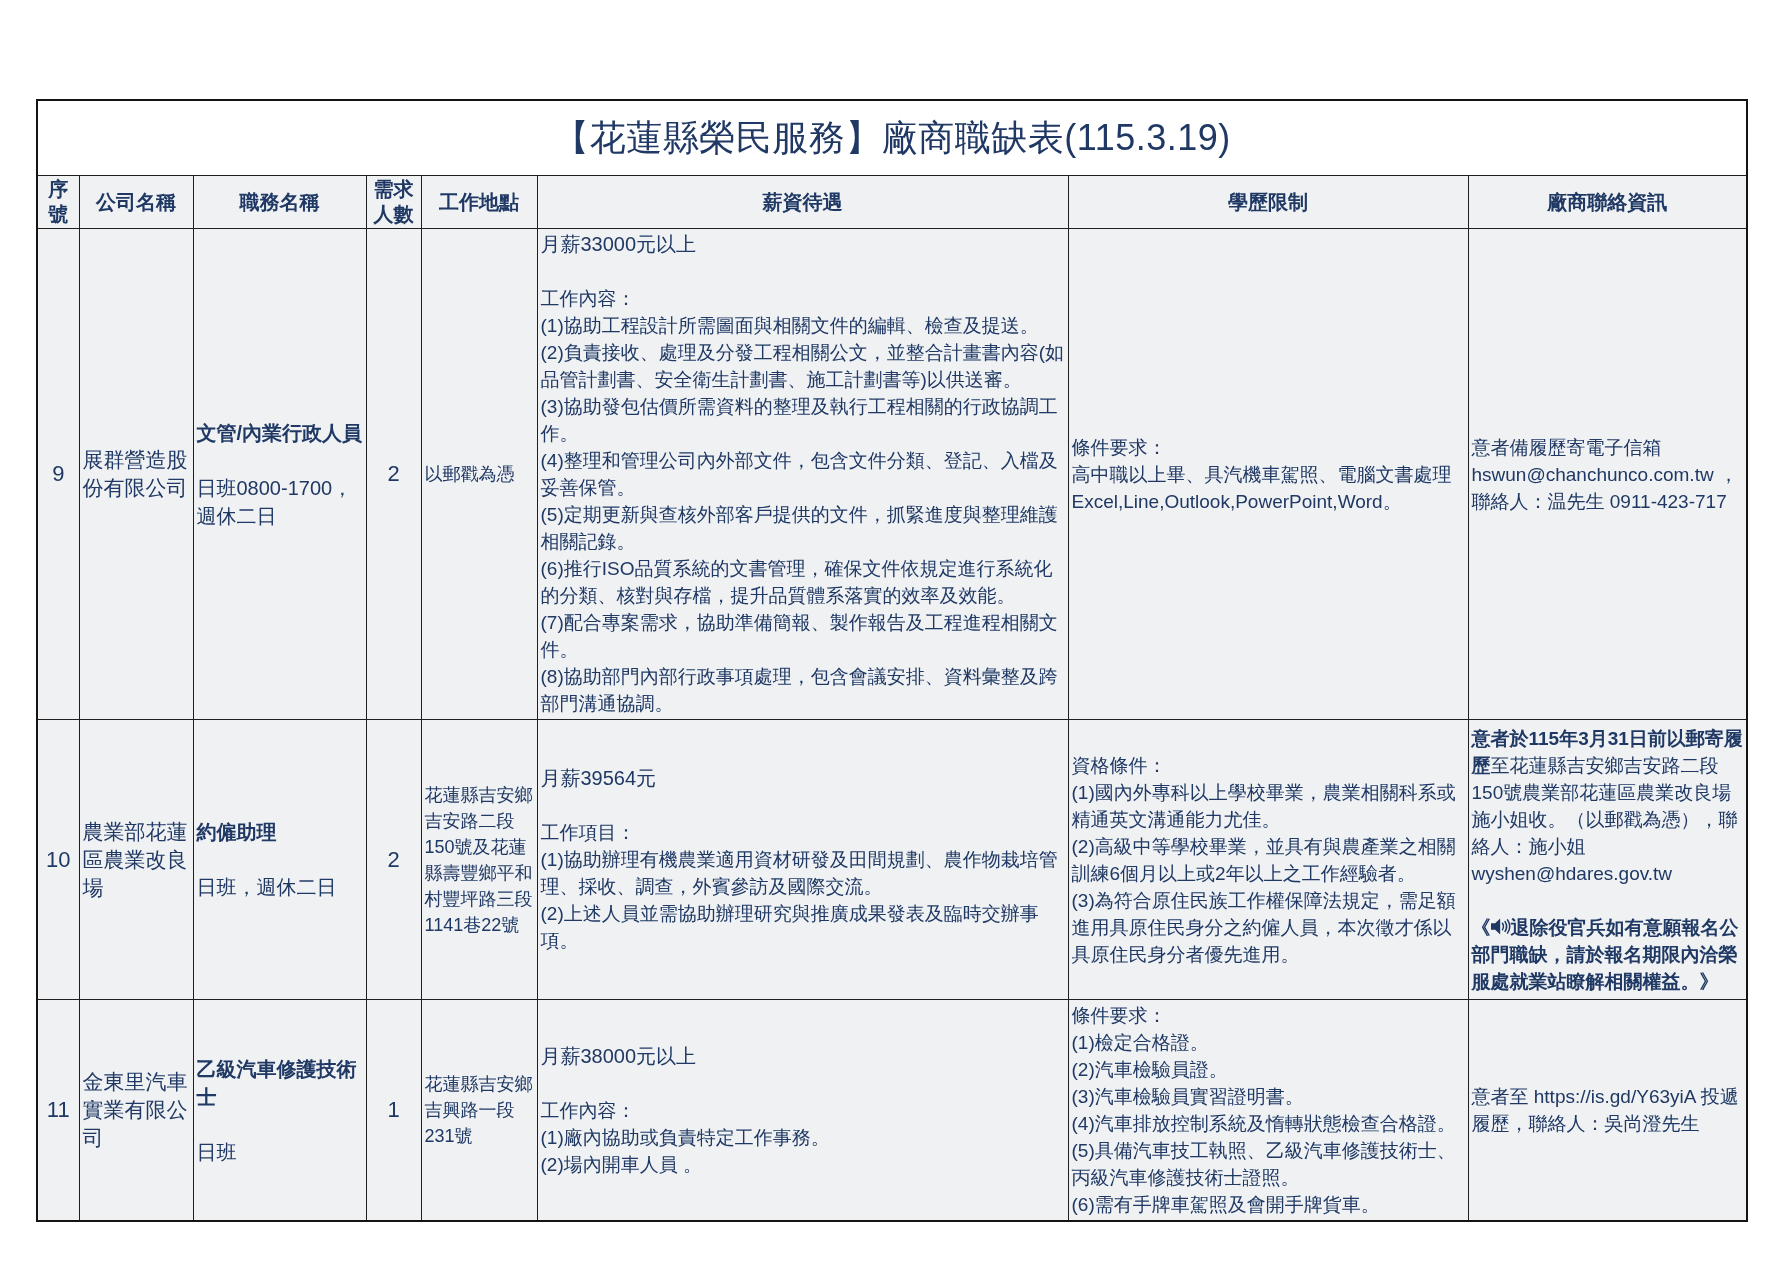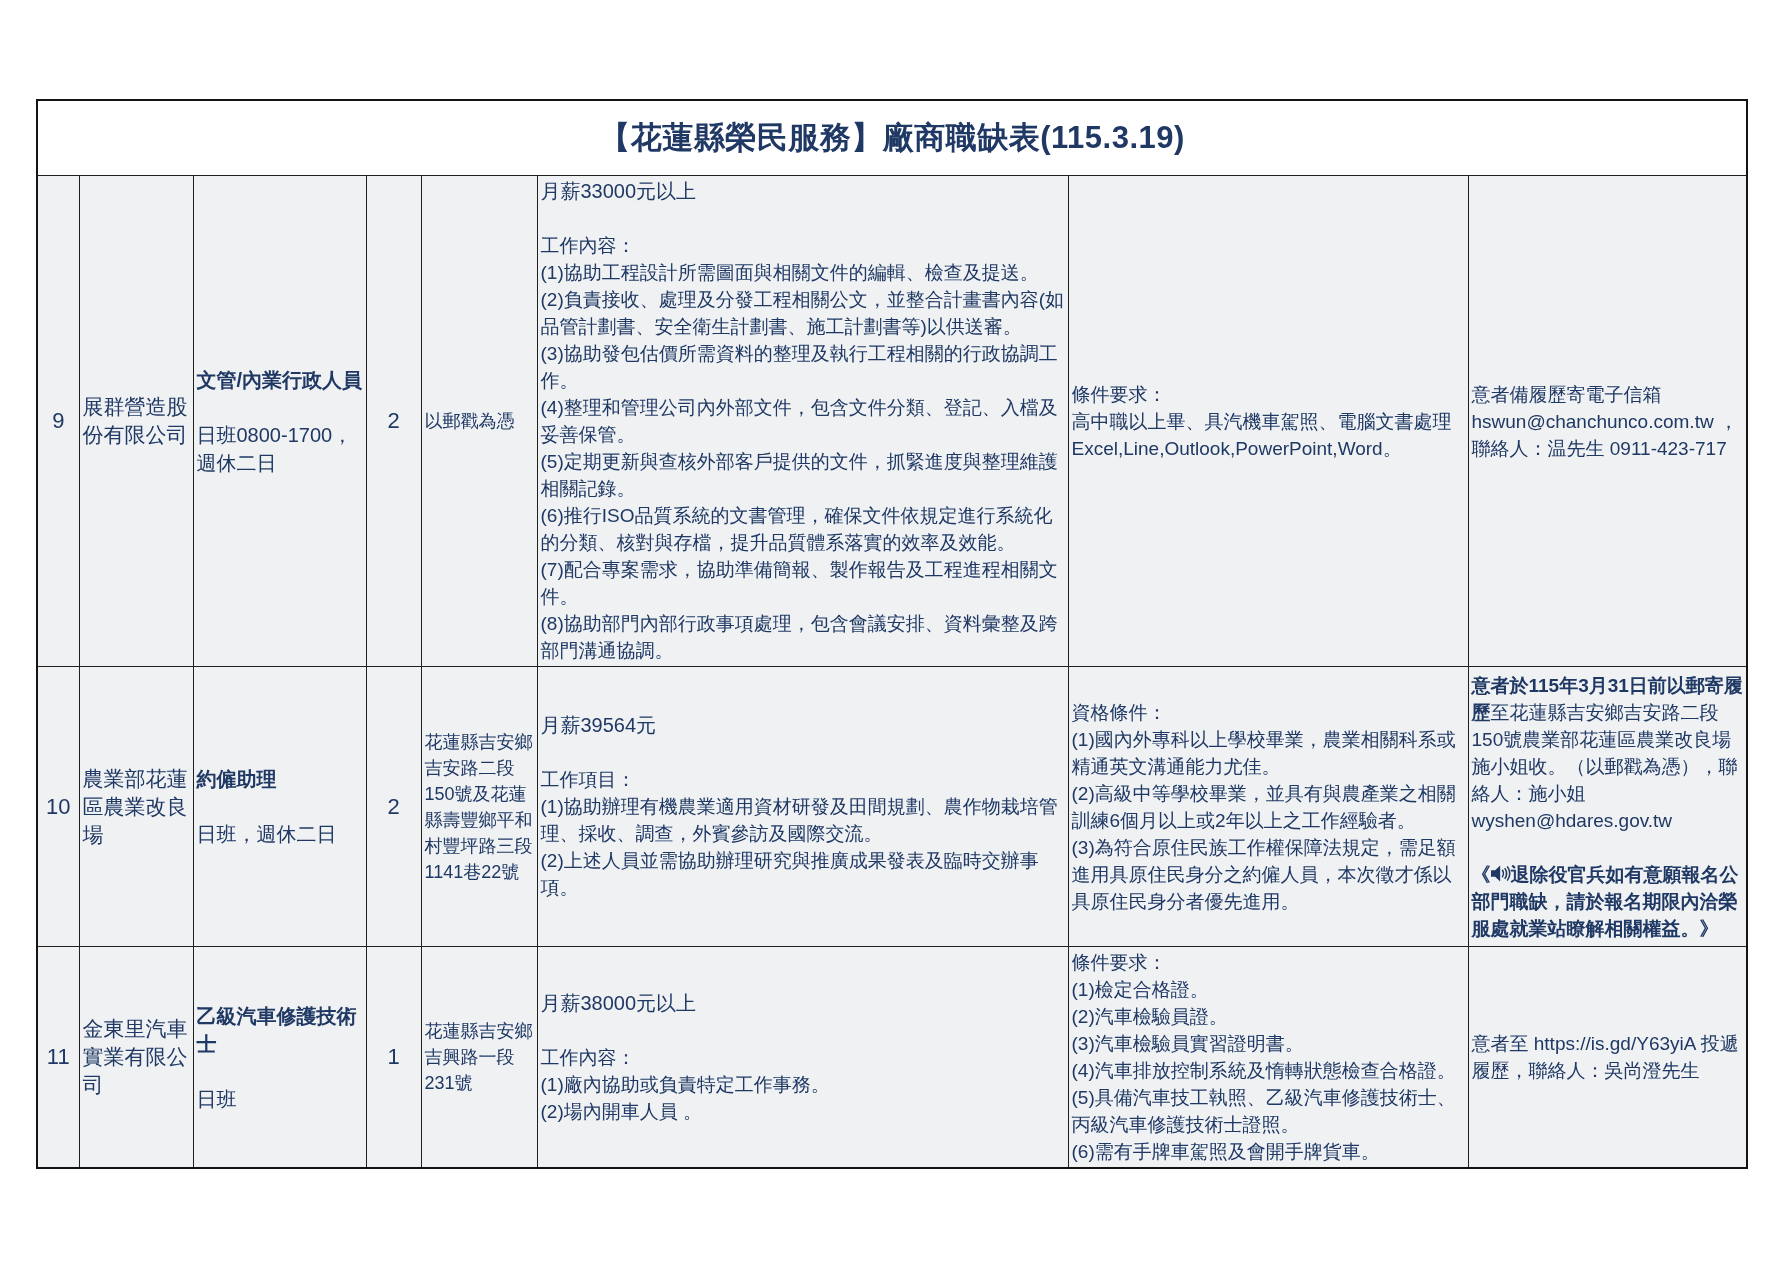--- a/index.html
+++ b/index.html
@@ -15,21 +15,21 @@
   }
   .doc-table td,.doc-table th{
     border:1.5px solid #1f1f1f;
     background:#eff1f3;
     vertical-align:middle;
     padding:2px 3px;
     color:#1f3864;
     overflow:hidden;
   }
   .title-cell{background:#ffffff !important;text-align:center;height:70px;}
-  .title-text{font-size:31px;font-weight:bold;letter-spacing:0.5px;}
+  .title-text{font-size:36px;font-weight:normal;letter-spacing:0.5px;}
   .header-row th{font-size:20px;font-weight:bold;text-align:center;line-height:25px;height:50px;padding:1px 2px;}
   .c-seq,.c-count{text-align:center;font-size:22px;}
   .c-company{font-weight:normal;font-size:21px;line-height:28px;}
   .c-job{font-size:20px;line-height:28px;}
   .c-job .jobtitle{font-weight:bold;}
   .c-loc{font-size:18px;line-height:26px;}
   .c-salary,.c-edu,.c-contact{font-size:19px;line-height:27px;padding:2px 4px;}
   .salary-head{font-weight:normal;font-size:20px;}
   .pre{white-space:pre-wrap;word-break:break-word;}
   .gap{height:27px;}
@@ -51,20 +51,30 @@
     <col style="width:116px">
       <col style="width:531px">
       <col style="width:400px">
       <col style="width:279px">
   </colgroup>
   <thead>
     <tr>
       <td class="title-cell" colspan="8">
         <span class="title-text">【花蓮縣榮民服務】廠商職缺表(115.3.19)</span>
       </td>
+    </tr>
+    <tr class="header-row">
+      <th>序號</th>
+      <th>公司名稱</th>
+      <th>職務名稱</th>
+      <th>需求人數</th>
+      <th>工作地點</th>
+      <th>薪資待遇</th>
+      <th>學歷限制</th>
+      <th>廠商聯絡資訊</th>
     </tr>
   </thead>
   <tbody>
 
     <tr class="row-9">
       <td class="c-seq">9</td>
       <td class="c-company">展群營造股份有限公司</td>
       <td class="c-job">
         <div class="jobtitle pre">文管/內業行政人員</div>
         <div class="gap"></div>

